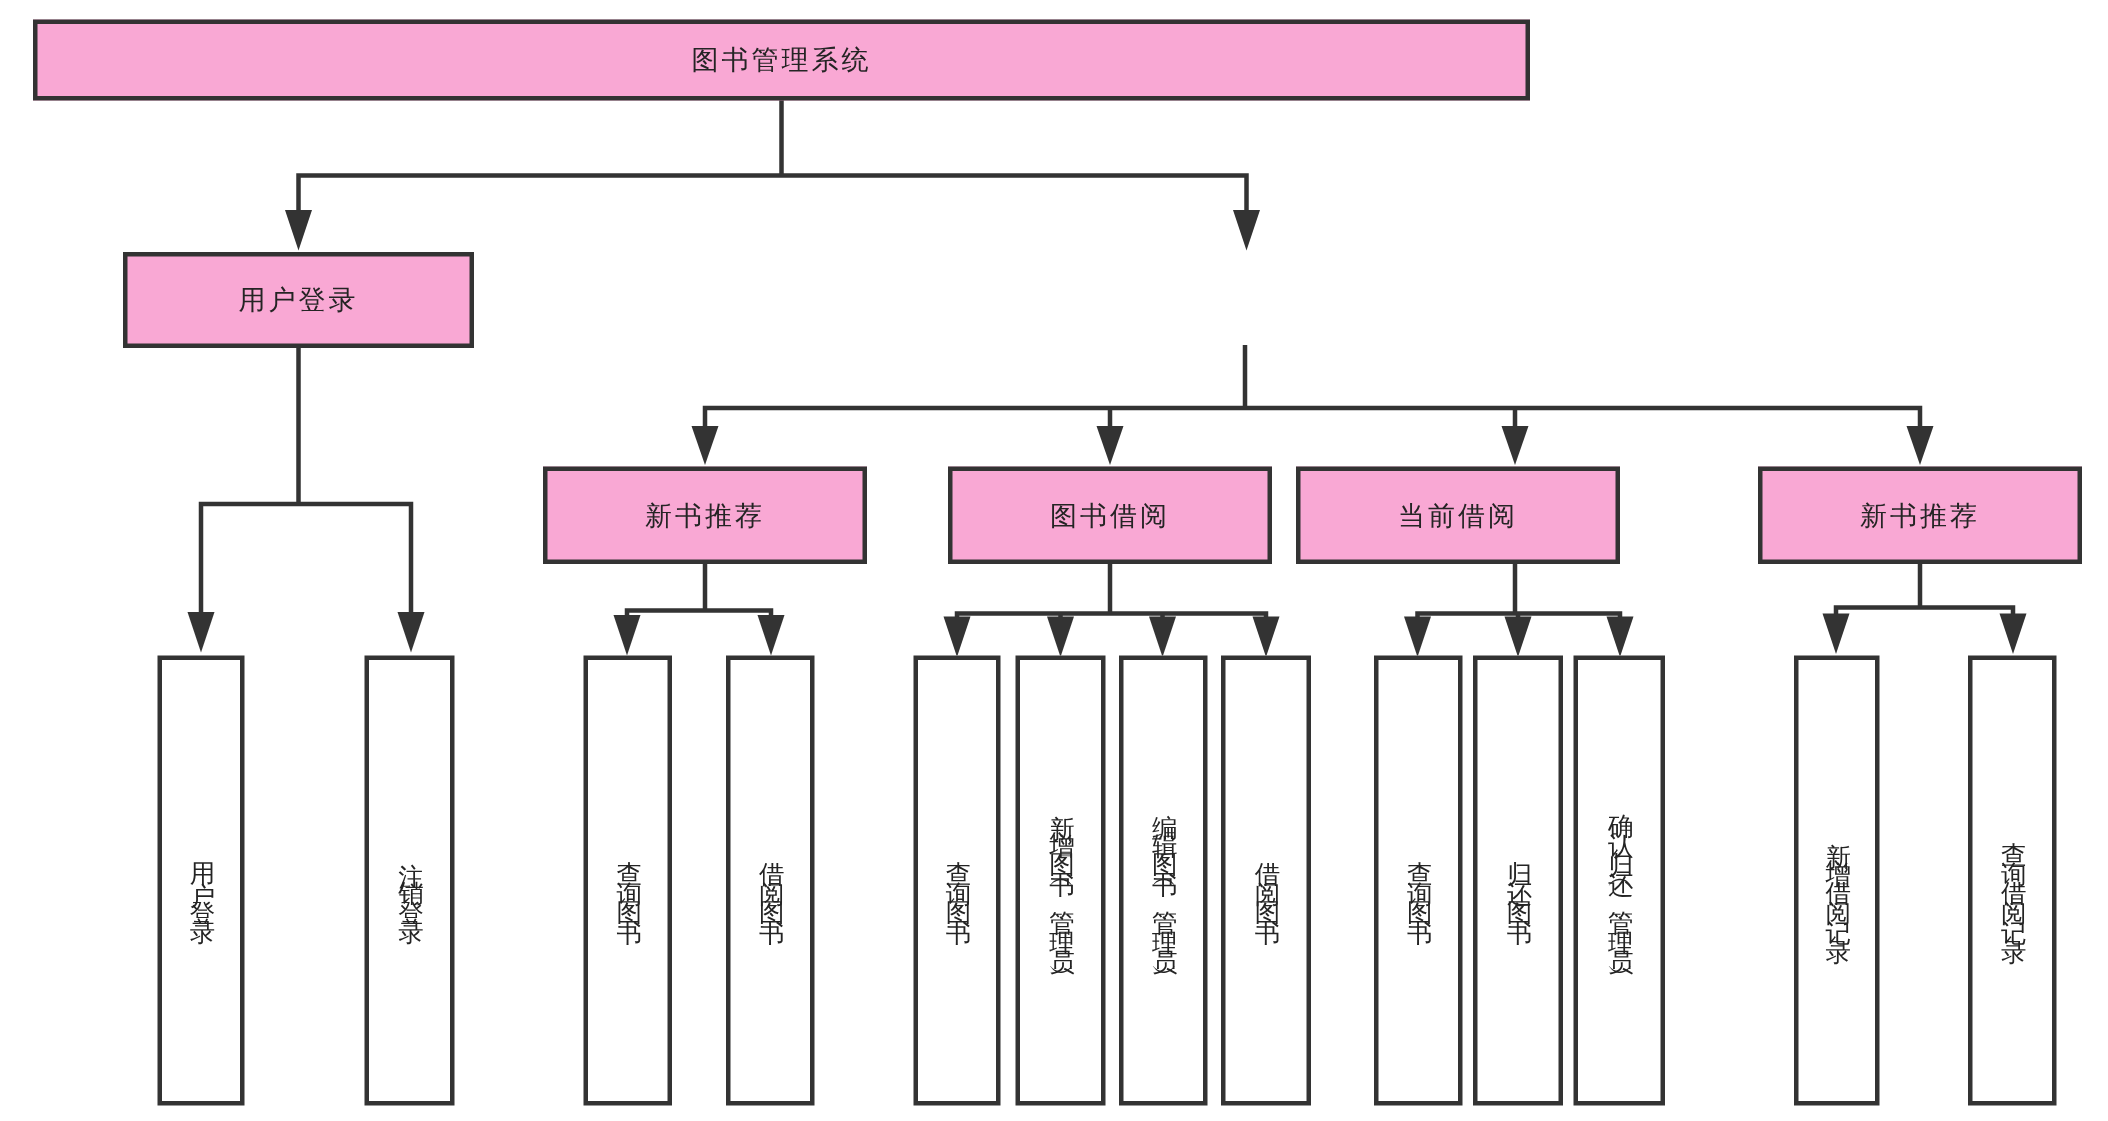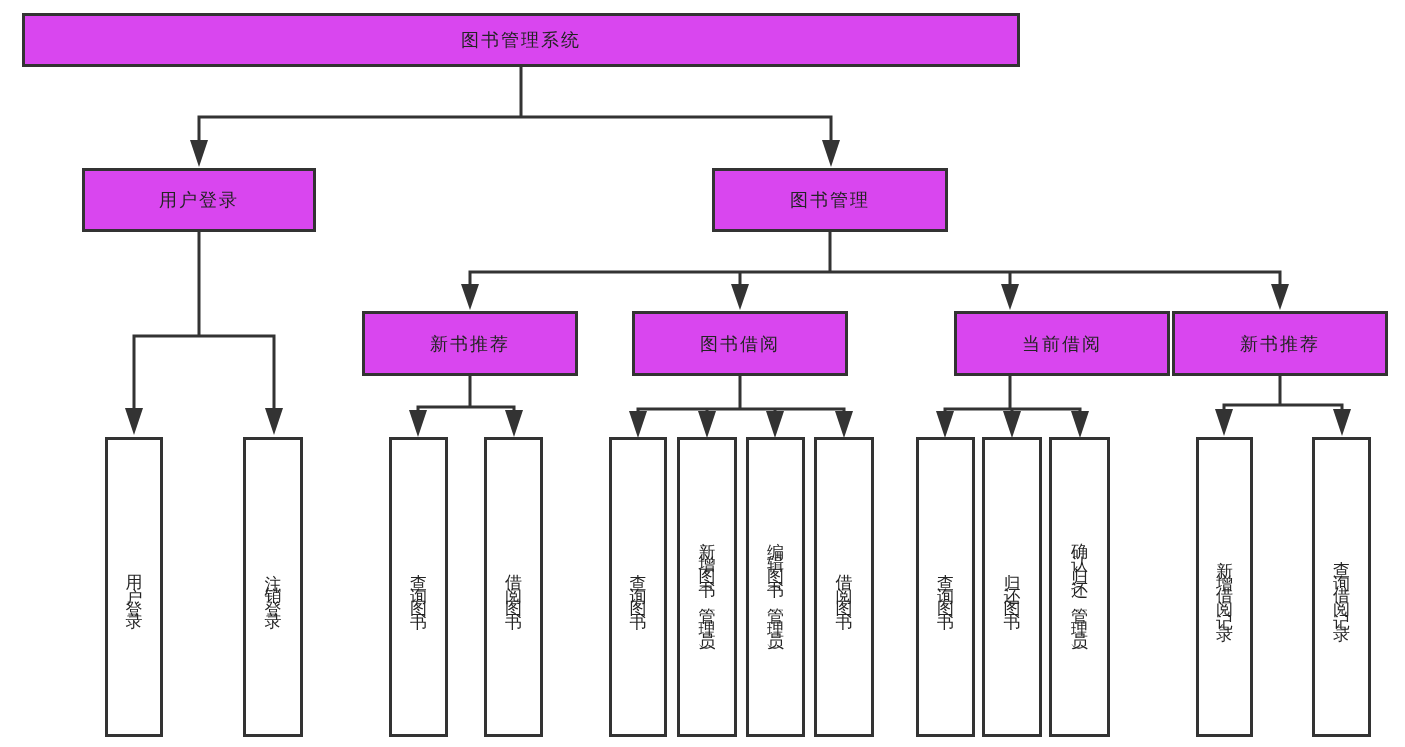--- a/index.html
+++ b/index.html
@@ -2,21 +2,21 @@
 <html><head>
 <meta charset="utf-8">
 <style>
   html,body { margin:0; padding:0; background:#fff; }
   .canvas {
     position:relative; width:1405px; height:747px; background:#ffffff;
     font-family:"DejaVu Sans", sans-serif; overflow:hidden;
   }
   .wires { position:absolute; left:0; top:0; width:1405px; height:747px; }
   .node {
-    position:absolute; box-sizing:border-box; background:#d946ef;
+    position:absolute; box-sizing:border-box; background:#f9a8d4;
     border:3px solid #333333; display:flex; align-items:center; justify-content:center;
     color:#242424; font-size:18px; letter-spacing:2px;
   }
   .leaf {
     position:absolute; top:437px; height:300px; width:58px;
     box-sizing:border-box; background:#ffffff; border:3px solid #333333;
     display:flex; align-items:center; justify-content:center;
   }
   .leaf .vtext {
     writing-mode:vertical-rl; text-orientation:mixed;
@@ -69,31 +69,28 @@
     <polygon fill="#333333" stroke="none" points="1333,409 1351,409 1342,436"></polygon>
   </svg>
 
   <div class="node" style="left:22px; top:13px; width:998px; height:54px;">
     <span>图书管理系统</span>
   </div>
 
   <div class="node" style="left:82px; top:168px; width:234px; height:64px;">
     <span>用户登录</span>
   </div>
-  <div class="node" style="left:712px; top:168px; width:236px; height:64px;">
-    <span>图书管理</span>
-  </div>
 
   <div class="node" style="left:362px; top:311px; width:216px; height:65px;">
     <span>新书推荐</span>
   </div>
   <div class="node" style="left:632px; top:311px; width:216px; height:65px;justify-content:center;">
     <span>图书借阅</span>
   </div>
-  <div class="node" style="left:954px; top:311px; width:216px; height:65px;">
+  <div class="node" style="left:864px; top:311px; width:216px; height:65px;">
     <span>当前借阅</span>
   </div>
   <div class="node" style="left:1172px; top:311px; width:216px; height:65px;">
     <span>新书推荐</span>
   </div>
 
   <div class="leaf" style="left:105px;">
     <span class="vtext">用户登录</span>
   </div>
   <div class="leaf" style="left:243px; width:60px;">

